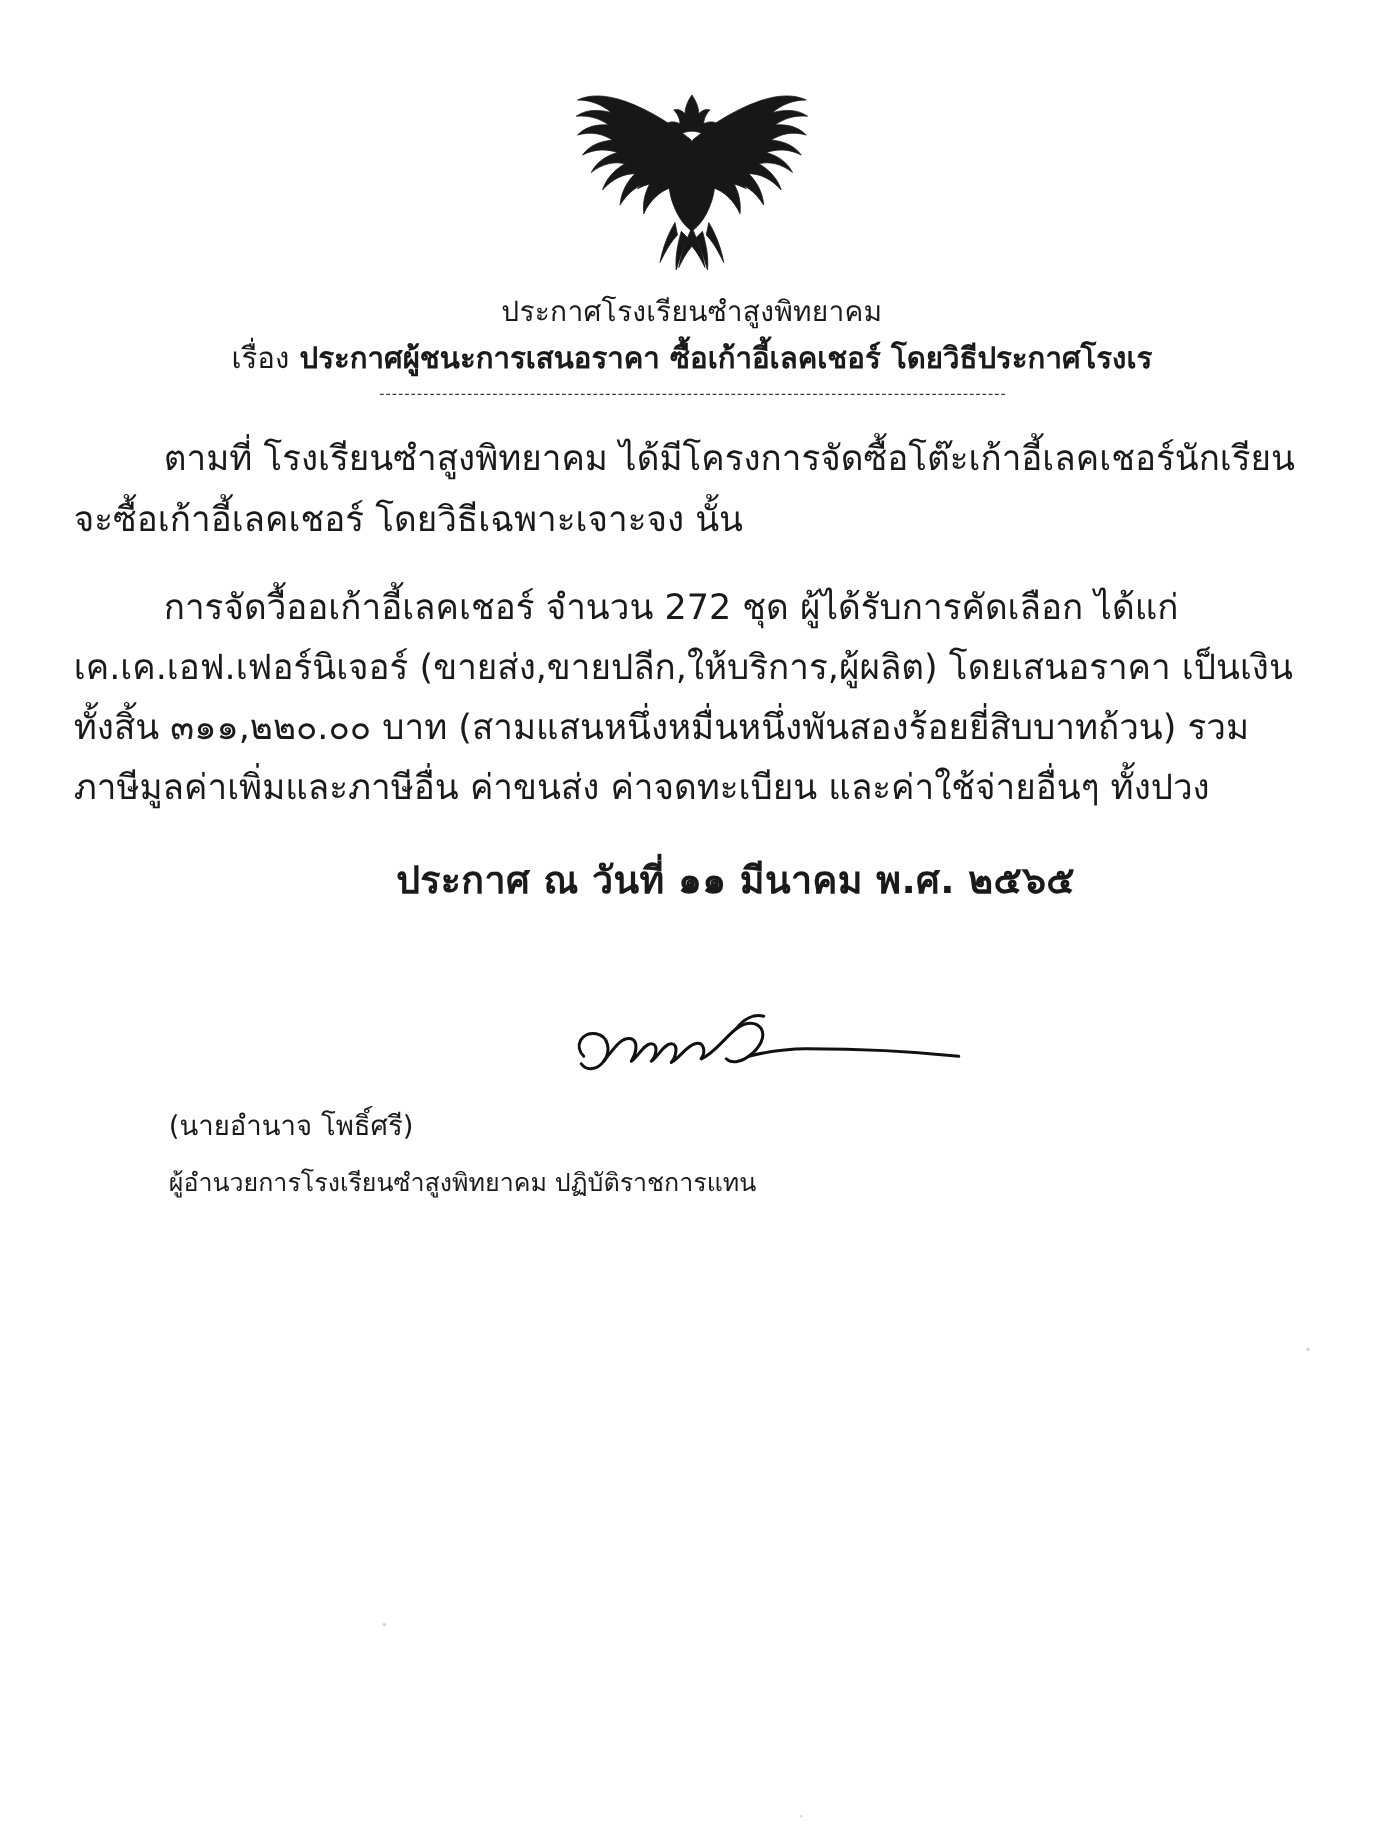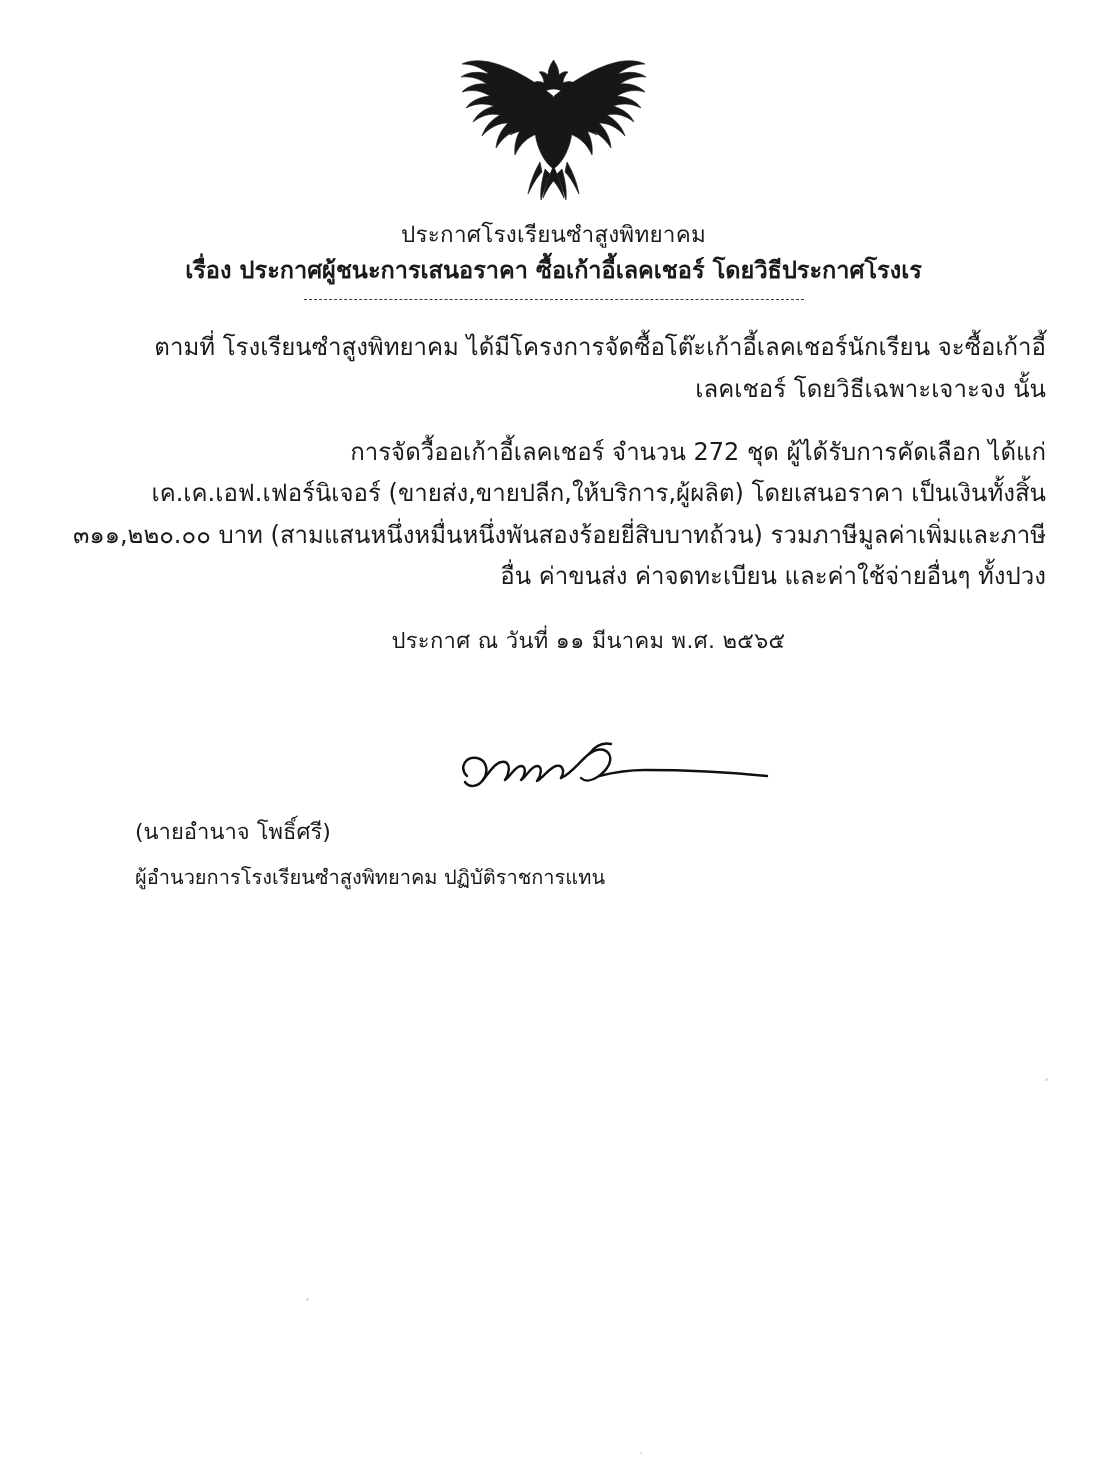--- a/index.html
+++ b/index.html
@@ -13,21 +13,21 @@
     position: relative;
     font-family: "DejaVu Sans", sans-serif;
     color: #1a1a1a;
     overflow: hidden;
   }
   .page {
     position: relative;
     width: 1107px;
     height: 1478px;
     box-sizing: border-box;
-    padding: 0 55px;
+    padding: 16px 55px;
   }
 
   
   .emblem-wrap {
     width: 100%;
     display: flex;
     justify-content: center;
     padding-top: 38px;
   }
   .emblem {
@@ -46,55 +46,56 @@
     line-height: 1.35;
     letter-spacing: 0.2px;
   }
   .heading-line2 {
     font-size: 23.5px;
     line-height: 1.45;
     margin-top: 4px;
     font-weight: 600;
   }
   .heading-line2 .lead {
-    font-weight: 700;
+    font-weight: 400;
   }
 
   
   .rule-wrap {
     display: flex;
     justify-content: center;
     margin-top: 12px;
   }
   .dashed-rule {
     width: 500px;
     height: 1px;
     border-top: 1.6px dashed #3a3a3a;
   }
 
   
   .body-block {
     margin-top: 26px;
-    font-size: 24px;
+    font-size: 28px;
     line-height: 1.72;
-    text-align: right;
+    text-align: left;
     padding: 0 6px 0 4px;
   }
   .para {
     margin: 0 0 22px 0;
     text-indent: 72px;
   }
 
   
   .date-line {
     margin-top: 26px;
-    font-size: 22px;
+    font-size: 30px;
     text-align: center;
     padding-left: 70px;
     letter-spacing: 0.3px;
+    font-weight: bold;
   }
 
   
   .sig-area {
     margin-top: 78px;
     padding-left: 80px;
   }
   .sig-svg-wrap {
     display: flex;
     justify-content: center;

